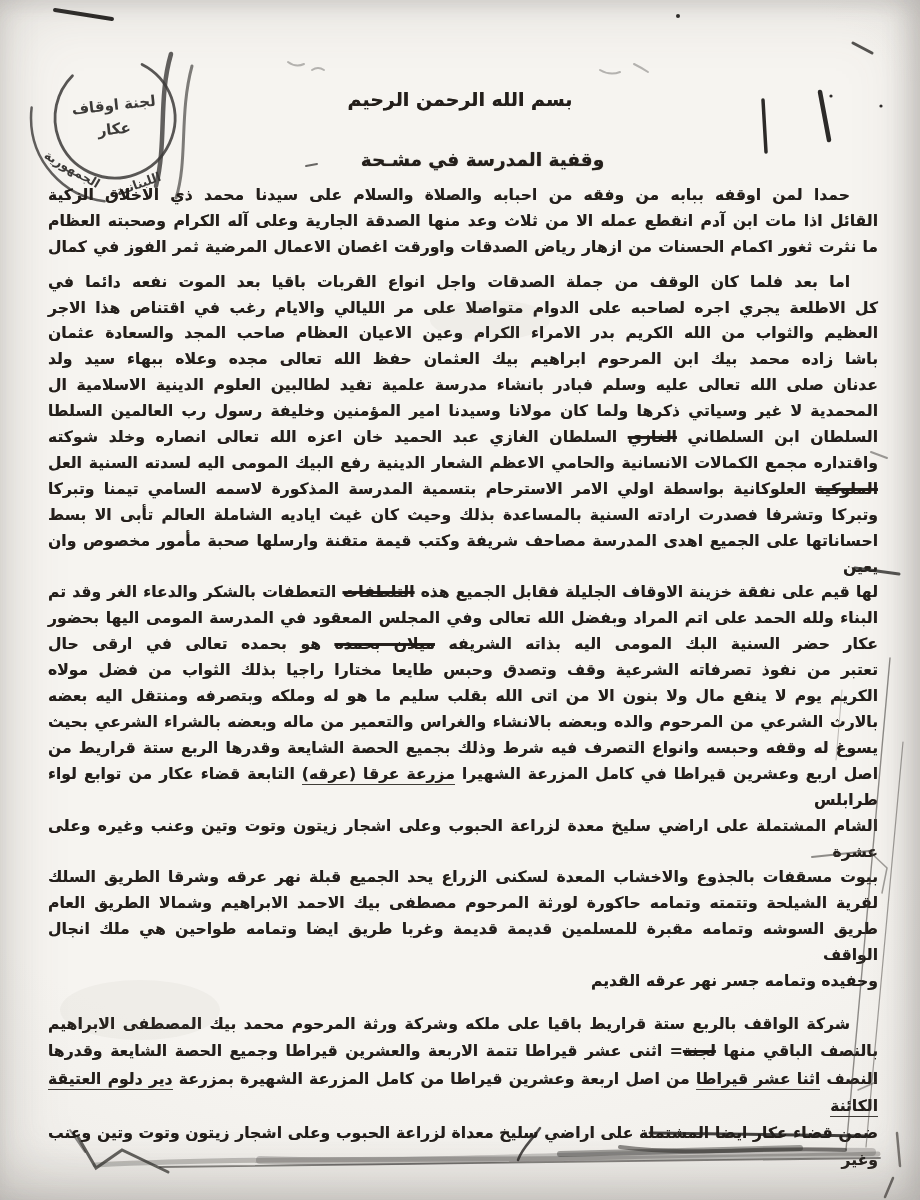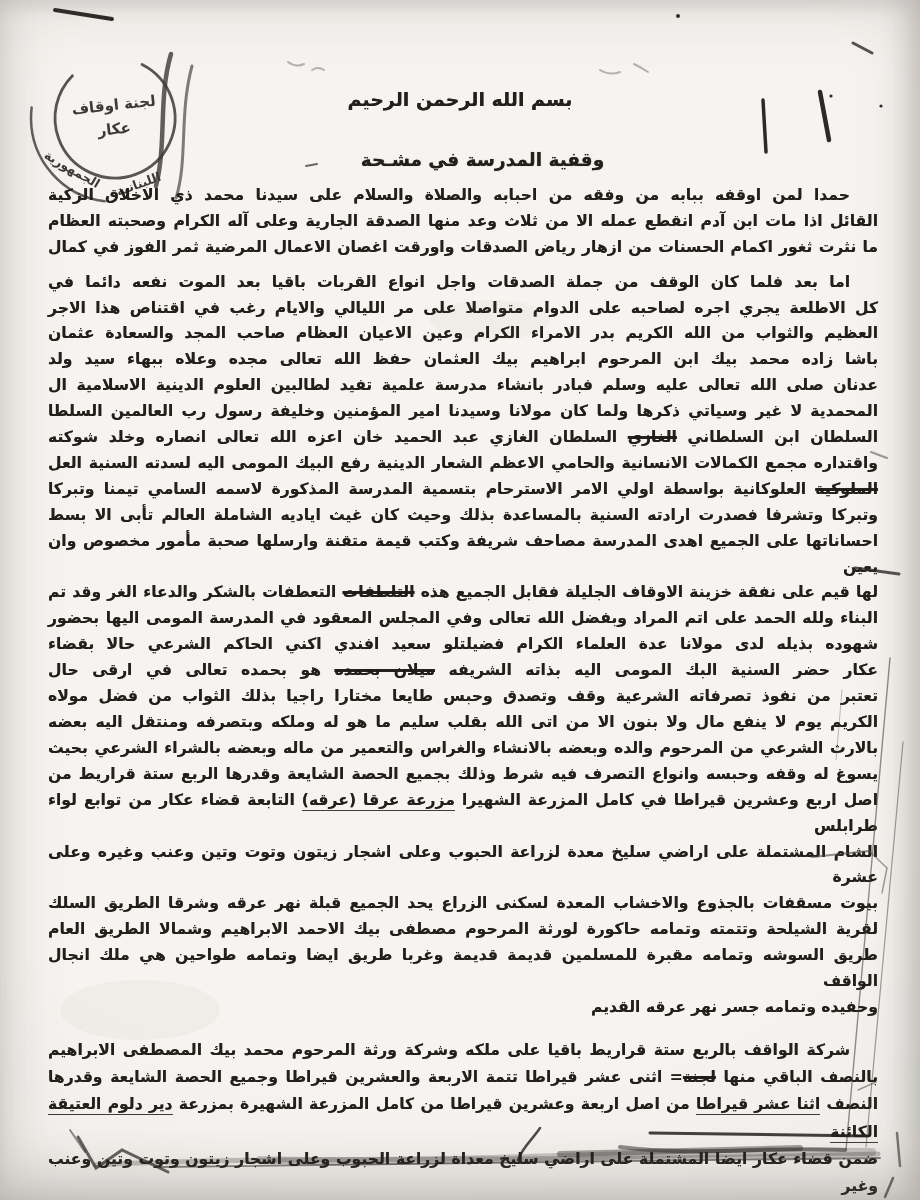--- a/index.html
+++ b/index.html
@@ -98,21 +98,20 @@
         <div class="line"><span>باشا زاده محمد بيك ابن المرحوم ابراهيم بيك العثمان حفظ الله تعالى مجده وعلاه ببهاء سيد ولد</span></div>
         <div class="line"><span>عدنان صلى الله تعالى عليه وسلم فبادر بانشاء مدرسة علمية تفيد لطالبين العلوم الدينية الاسلامية ال</span></div>
         <div class="line"><span>المحمدية لا غير وسياتي ذكرها ولما كان مولانا وسيدنا امير المؤمنين وخليفة رسول رب العالمين السلطا</span></div>
         <div class="line"><span>السلطان ابن السلطاني </span><span class="strike">الغازي</span><span> السلطان الغازي عبد الحميد خان اعزه الله تعالى انصاره وخلد شوكته</span></div>
         <div class="line"><span>واقتداره مجمع الكمالات الانسانية والحامي الاعظم الشعار الدينية رفع البيك المومى اليه لسدته السنية العل</span></div>
         <div class="line"><span class="strike">الملوكية</span><span> العلوكانية بواسطة اولي الامر الاسترحام بتسمية المدرسة المذكورة لاسمه السامي تيمنا وتبركا</span></div>
         <div class="line"><span>وتبركا وتشرفا فصدرت ارادته السنية بالمساعدة بذلك وحيث كان غيث اياديه الشاملة العالم تأبى الا بسط</span></div>
         <div class="line"><span>احساناتها على الجميع اهدى المدرسة مصاحف شريفة وكتب قيمة متقنة وارسلها صحبة مأمور مخصوص وان يعين</span></div>
         <div class="line"><span>لها قيم على نفقة خزينة الاوقاف الجليلة فقابل الجميع هذه </span><span class="strike">التلطفات</span><span> التعطفات بالشكر والدعاء الغر وقد تم</span></div>
         <div class="line"><span>البناء ولله الحمد على اتم المراد وبفضل الله تعالى وفي المجلس المعقود في المدرسة المومى اليها بحضور</span></div>
-        <div class="line"><span>شهوده بذيله لدى مولانا عدة العلماء الكرام فضيلتلو سعيد افندي اكني الحاكم الشرعي حالا بقضاء</span></div>
         <div class="line"><span>عكار حضر السنية البك المومى اليه بذاته الشريفه </span><span class="strike">ميلان بحمده</span><span> هو بحمده تعالى في ارقى حال</span></div>
         <div class="line"><span>تعتبر من نفوذ تصرفاته الشرعية وقف وتصدق وحبس طايعا مختارا راجيا بذلك الثواب من فضل مولاه</span></div>
         <div class="line"><span>الكريم يوم لا ينفع مال ولا بنون الا من اتى الله بقلب سليم ما هو له وملكه وبتصرفه ومنتقل اليه بعضه</span></div>
         <div class="line"><span>بالارث الشرعي من المرحوم والده وبعضه بالانشاء والغراس والتعمير من ماله وبعضه بالشراء الشرعي بحيث</span></div>
         <div class="line"><span>يسوغ له وقفه وحبسه وانواع التصرف فيه شرط وذلك بجميع الحصة الشايعة وقدرها الربع ستة قراريط من</span></div>
         <div class="line"><span>اصل اربع وعشرين قيراطا في كامل المزرعة الشهيرا </span><span class="underline">مزرعة عرقا (عرقه)</span><span> التابعة قضاء عكار من توابع لواء طرابلس</span></div>
         <div class="line"><span>الشام المشتملة على اراضي سليخ معدة لزراعة الحبوب وعلى اشجار زيتون وتوت وتين وعنب وغيره وعلى عشرة</span></div>
         <div class="line"><span>بيوت مسقفات بالجذوع والاخشاب المعدة لسكنى الزراع يحد الجميع قبلة نهر عرقه وشرقا الطريق السلك</span></div>
         <div class="line"><span>لقرية الشيلحة وتتمته وتمامه حاكورة لورثة المرحوم مصطفى بيك الاحمد الابراهيم وشمالا الطريق العام</span></div>
         <div class="line"><span>طريق السوشه وتمامه مقبرة للمسلمين قديمة قديمة وغربا طريق ايضا وتمامه طواحين هي ملك انجال الواقف</span></div>

